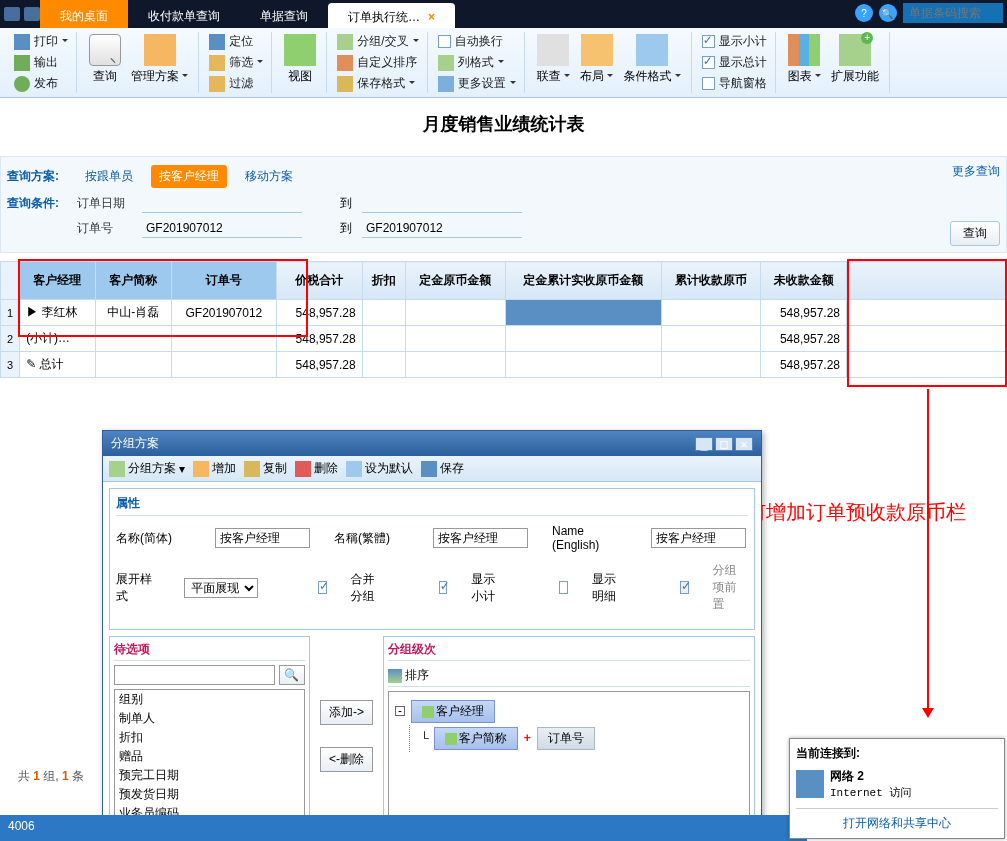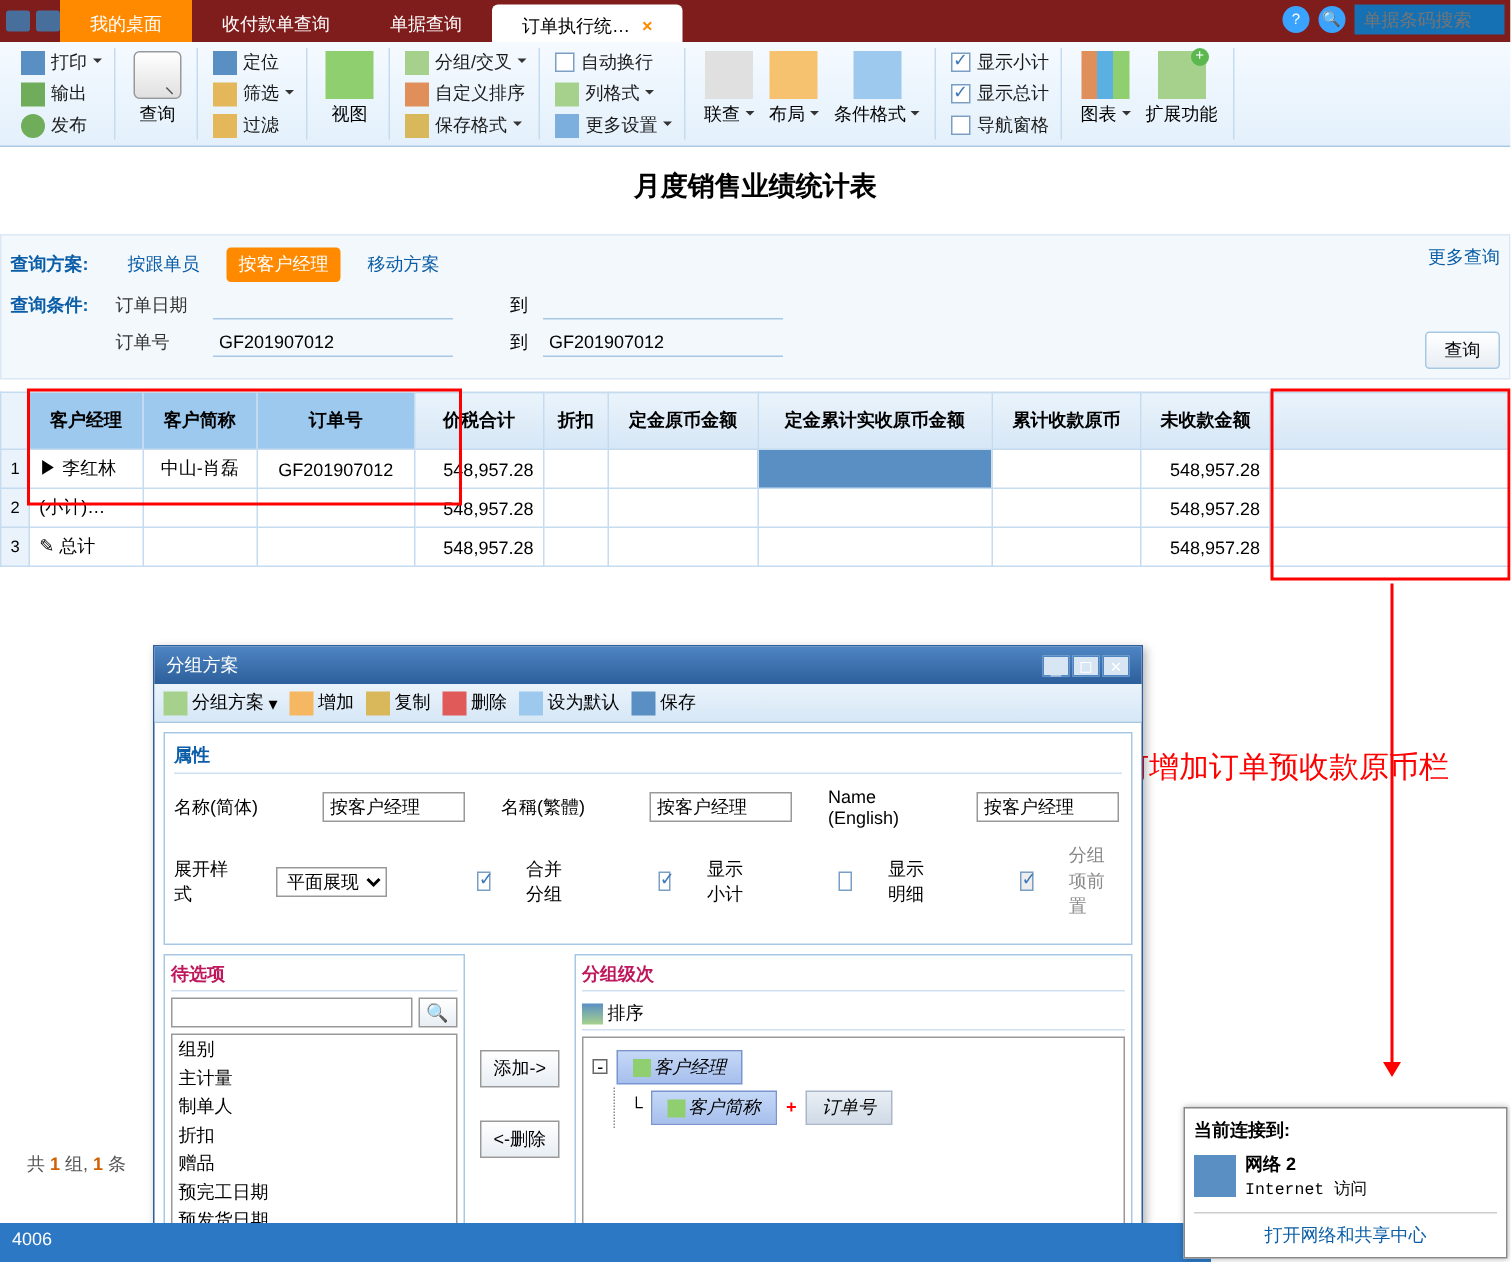--- a/index.html
+++ b/index.html
@@ -1,19 +1,19 @@
 <!DOCTYPE html>
 <html><head>
 <meta charset="utf-8">
 <style>
 * { box-sizing: border-box; margin: 0; padding: 0; font-family: "Microsoft YaHei", SimSun, Arial, sans-serif; font-size: 12px; }
 body { background: #fff; width: 1007px; height: 841px; overflow: hidden; position: relative; }
 
 
-.top-bar { background: #7f1d1d; height: 28px; display: flex; align-items: stretch; position: relative; }
+.top-bar { background: #0f172a; height: 28px; display: flex; align-items: stretch; position: relative; }
 .title-icon-group { display: flex; gap: 4px; margin-left: 4px; align-items: center; }
 .title-icon-group span { width: 16px; height: 14px; background: #486f9b; border-radius: 2px; }
 .tab { padding: 5px 20px 0; color: #fff; cursor: pointer; position: relative; display: flex; align-items: center; }
 .tab.active { background: #ff8a00; }
 .tab.active2 { background: #fff; color: #000; border-radius: 4px 4px 0 0; margin-top: 3px; padding-top: 3px; }
 .tab .close { margin-left: 8px; color: #ff8a00; font-weight: bold; }
 .top-right { position: absolute; right: 4px; top: 3px; display: flex; align-items: center; gap: 6px; }
 .blue-circle { width: 18px; height: 18px; background: #3aa3ff; border-radius: 50%; display: flex; align-items: center; justify-content: center; color: #fff; font-size: 10px; }
 .search-top { background: #1571b3; border: none; color: #b8dcf5; padding: 3px 6px; width: 100px; }
 
@@ -85,21 +85,21 @@
 .cols { display: flex; gap: 6px; margin-top: 6px; }
 .col-box { border: 1px solid #a6c8e5; flex: 1; padding: 4px; height: 200px; display: flex; flex-direction: column; }
 .col-title { color: #be185d; font-weight: bold; border-bottom: 1px solid #cfe1f1; padding-bottom: 2px; margin-bottom: 4px; }
 .srch-row { display: flex; gap: 4px; margin-bottom: 4px; }
 .srch-row input { flex: 1; border: 1px solid #999; padding: 2px; }
 .srch-row button { border: 1px solid #999; background: linear-gradient(#fff,#e8eef4); width: 26px; cursor: pointer; }
 .list { border: 1px solid #999; flex: 1; overflow: auto; background: #fff; }
 .list div { padding: 1px 4px; cursor: pointer; }
 .mid-btns { display: flex; flex-direction: column; gap: 22px; justify-content: center; padding: 0 4px; }
 .mid-btns button { border: 1px solid #999; background: linear-gradient(#fff,#e8eef4); padding: 3px 8px; cursor: pointer; }
-.tree-box { border: 1px solid #999; background: #fff; flex: 1; padding: 6px; font-size: 12px; font-style: italic; }
+.tree-box { border: 1px solid #999; background: #fff; flex: 1; padding: 6px; font-size: 12px; }
 .tree-node { display: inline-block; background: linear-gradient(#c5d8f7,#a6bfec); border: 1px solid #7a94d0; padding: 2px 10px; margin: 2px; }
 .tree-line { margin-left: 14px; border-left: 1px dotted #888; padding-left: 10px; }
 .plus { color: #f00; font-weight: bold; margin: 0 4px; }
 
 
 .status { position: absolute; left: 18px; bottom: 56px; color: #555; }
 .status b { color: #d06000; }
 .pager { position: absolute; right: 10px; bottom: 30px; display: flex; gap: 4px; align-items: center; }
 .pager .pg { border: 1px solid #a6c8e5; background: linear-gradient(#fff,#e8eef4); padding: 2px 8px; }
 .footer-bar { position: absolute; left: 0; bottom: 0; right: 200px; height: 26px; background: #2c78c4; color: #fff; padding: 4px 8px; }
@@ -149,20 +149,24 @@
       </div>
     <div class="rib-item">
         <span class="ico ico-pub"></span>
         <span>发布</span>
       </div>
   </div>
   <div class="ribbon-group h">
     <div class="rib-big">
         <span class="ico ico-search"></span>
         <span>查询</span>
+      </div>
+    <div class="rib-big">
+        <span class="ico ico-plan"></span>
+        <span><span>管理方案</span> <span class="dd"></span></span>
       </div>
   </div>
   <div class="ribbon-group">
     <div class="rib-item">
         <span class="ico ico-pos"></span>
         <span>定位</span>
       </div>
     <div class="rib-item">
         <span class="ico ico-filter"></span>
         <span>筛选</span>
@@ -404,21 +408,20 @@
     </div>
     <div class="cols">
       <div class="col-box" style="flex:0 0 180px">
         <div class="col-title">待选项</div>
         <div class="srch-row">
           <input style="">
           <button>🔍</button>
         </div>
         <div class="list">
           <div>组别</div>
-            <div>主计量</div>
             <div>制单人</div>
           <div>折扣</div>
             <div>赠品</div>
             <div>预完工日期</div>
           <div>预发货日期</div>
             <div>业务员编码</div>
 
         </div>
       </div>
       <div class="mid-btns">

